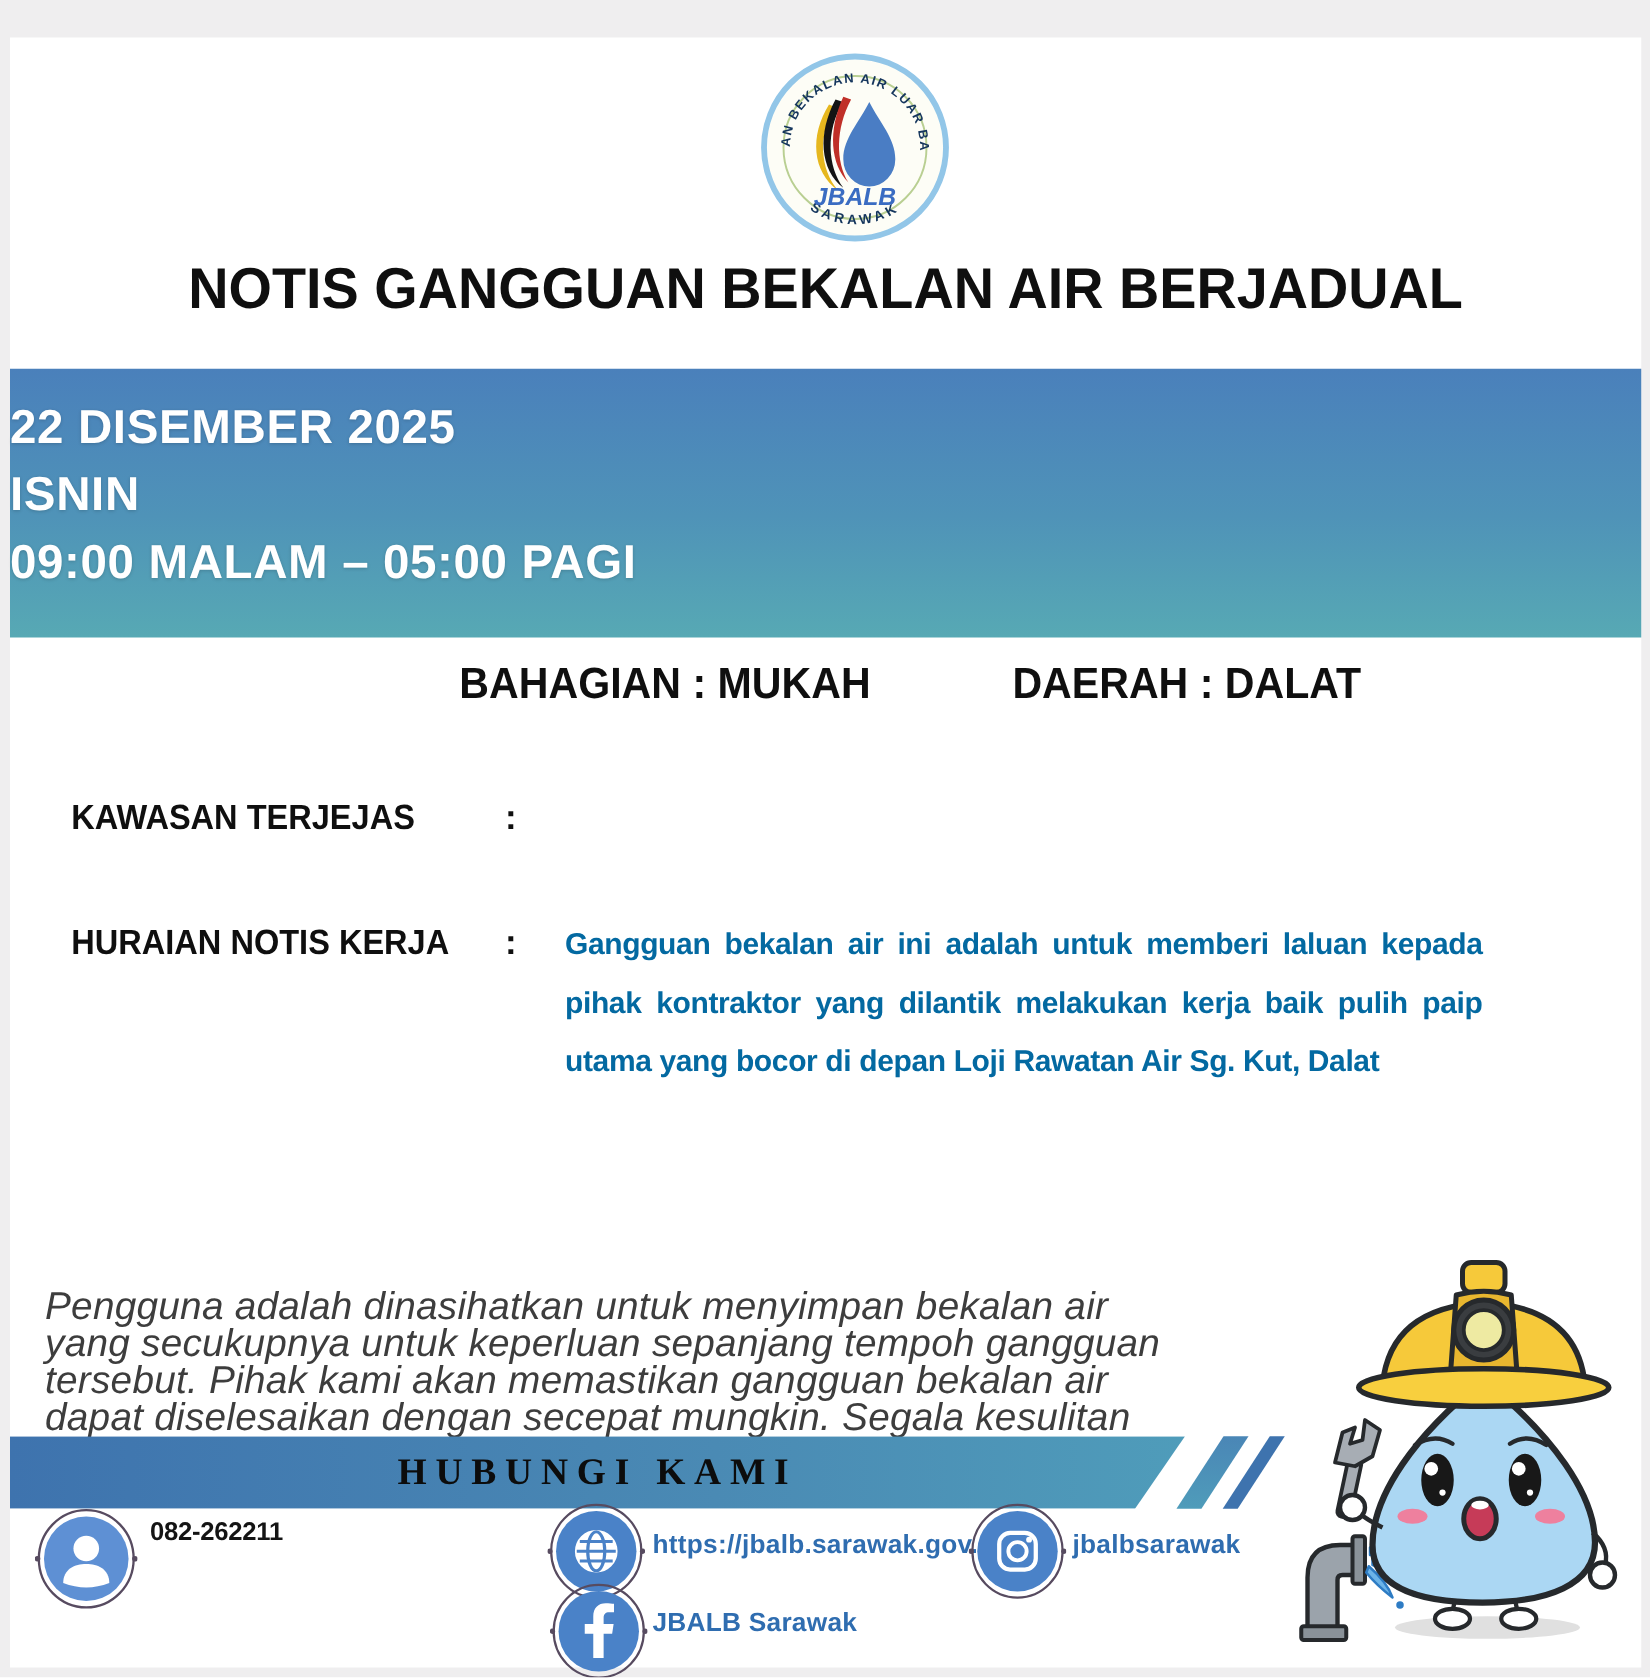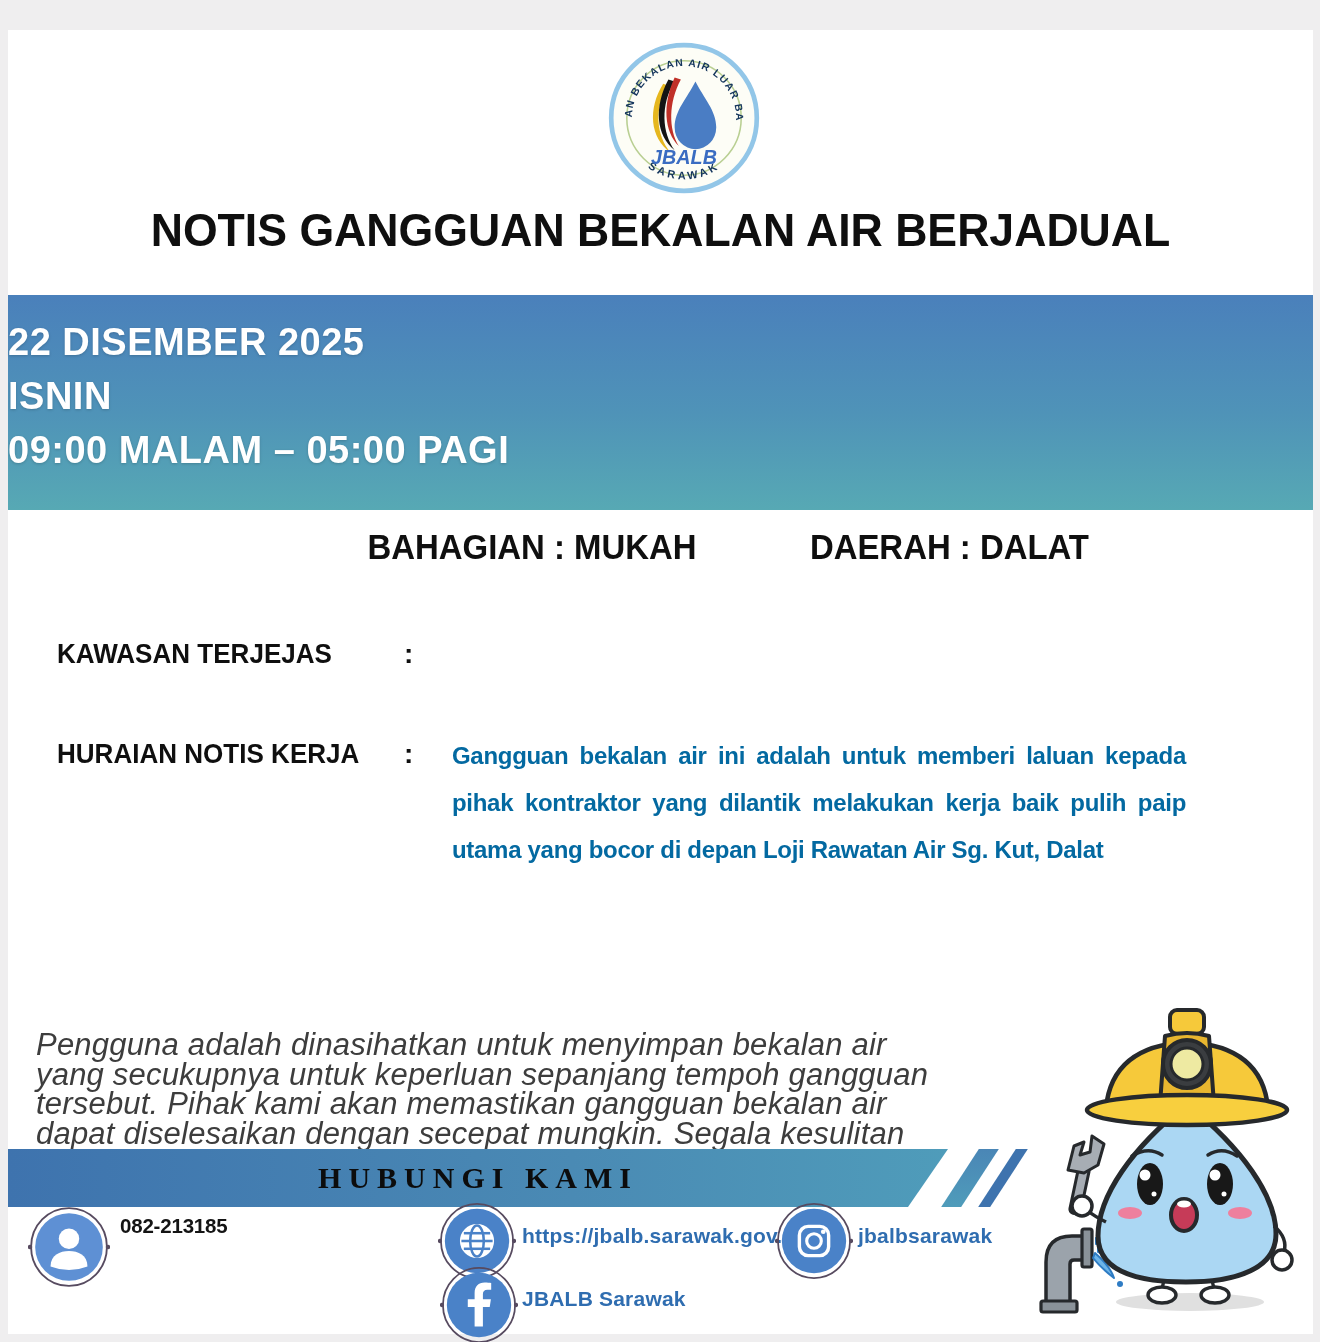--- a/index.html
+++ b/index.html
@@ -142,21 +142,21 @@
 
     <svg class="contact-icon icon-call" viewBox="0 0 80 80">
       <ellipse cx="40" cy="40" rx="37" ry="38" fill="none" stroke="#574b60" stroke-width="1.8"></ellipse>
       <circle cx="2" cy="40" r="2.2" fill="#574b60"></circle>
         <circle cx="78" cy="40" r="2.2" fill="#574b60"></circle>
       <circle cx="40" cy="40" r="33" fill="#5e90d4"></circle>
       <circle cx="40" cy="32" r="10" fill="#ffffff"></circle>
       <path d="M22,59 C22,48 31,44 40,44 C49,44 58,48 58,59 Q40,66 22,59 Z" fill="#ffffff"></path>
     </svg>
     <div class="call-text">
-      <div>082-213185</div>
+      <div>082-262211</div>
     </div>
 
     <svg class="contact-icon icon-web" viewBox="0 0 80 80">
       <ellipse cx="40" cy="40" rx="37" ry="38" fill="none" stroke="#574b60" stroke-width="1.8"></ellipse>
       <circle cx="2" cy="40" r="2.2" fill="#574b60"></circle>
         <circle cx="78" cy="40" r="2.2" fill="#574b60"></circle>
       <circle cx="40" cy="40" r="33" fill="#4a82c8"></circle>
       <circle cx="40" cy="40" r="16" fill="#ffffff"></circle>
       <g stroke="#4a82c8" stroke-width="2.6" fill="none">
         <circle cx="40" cy="40" r="16" stroke="#ffffff" stroke-width="3"></circle>

